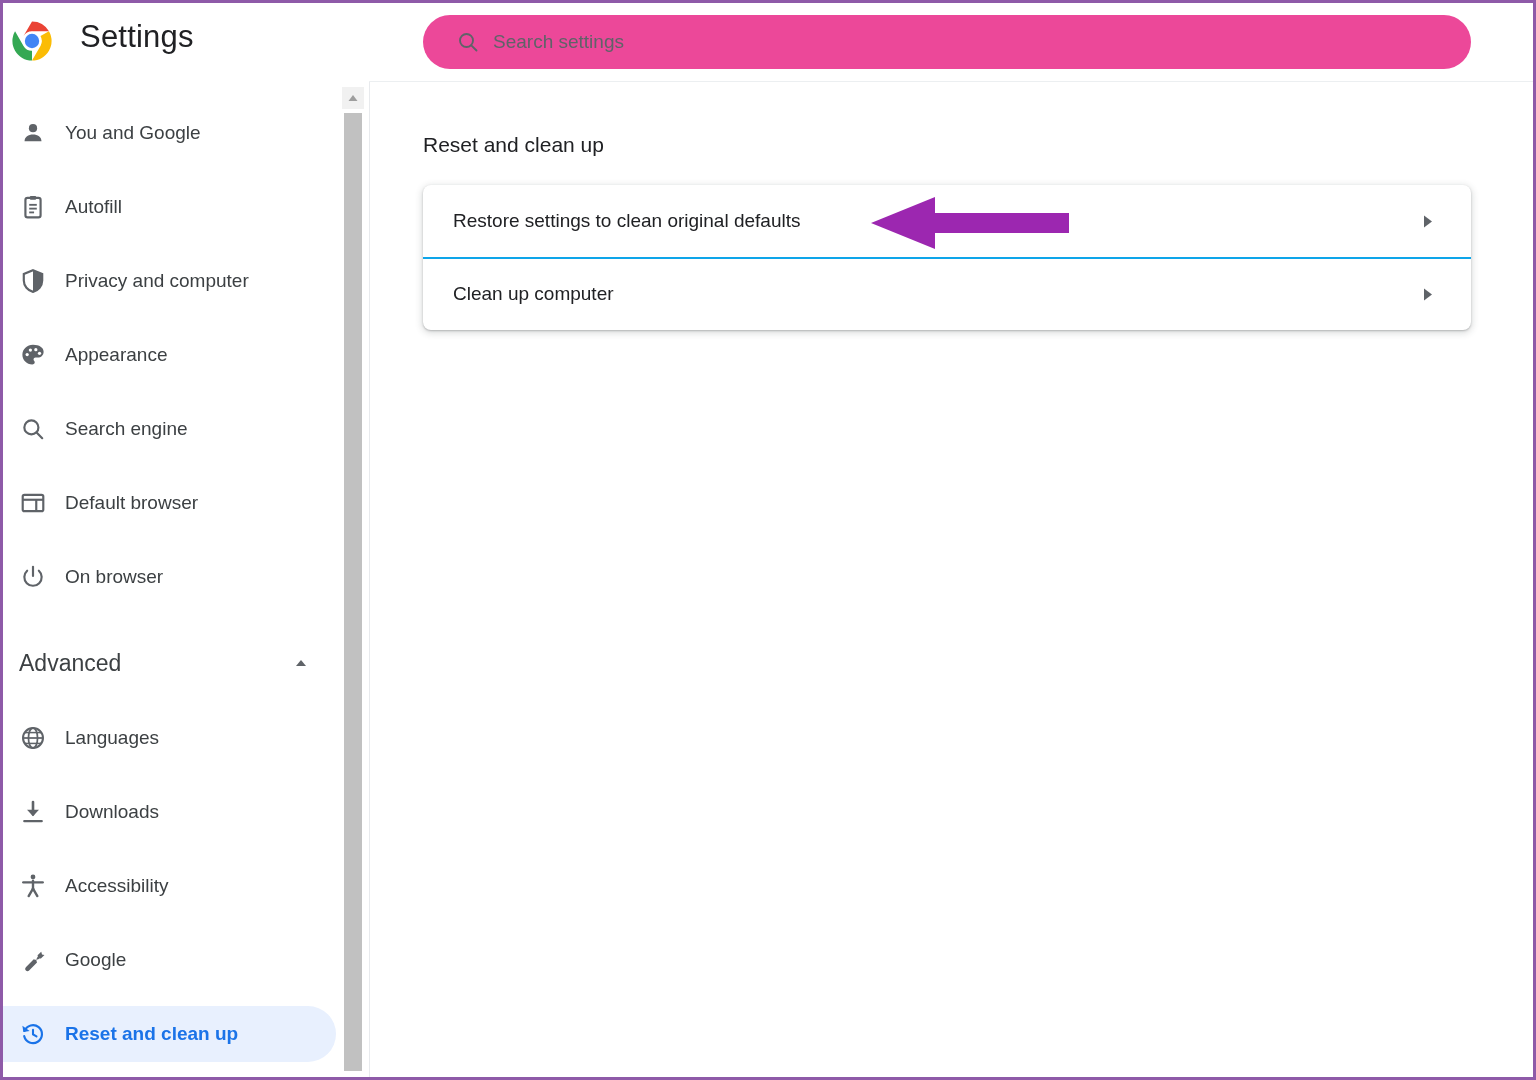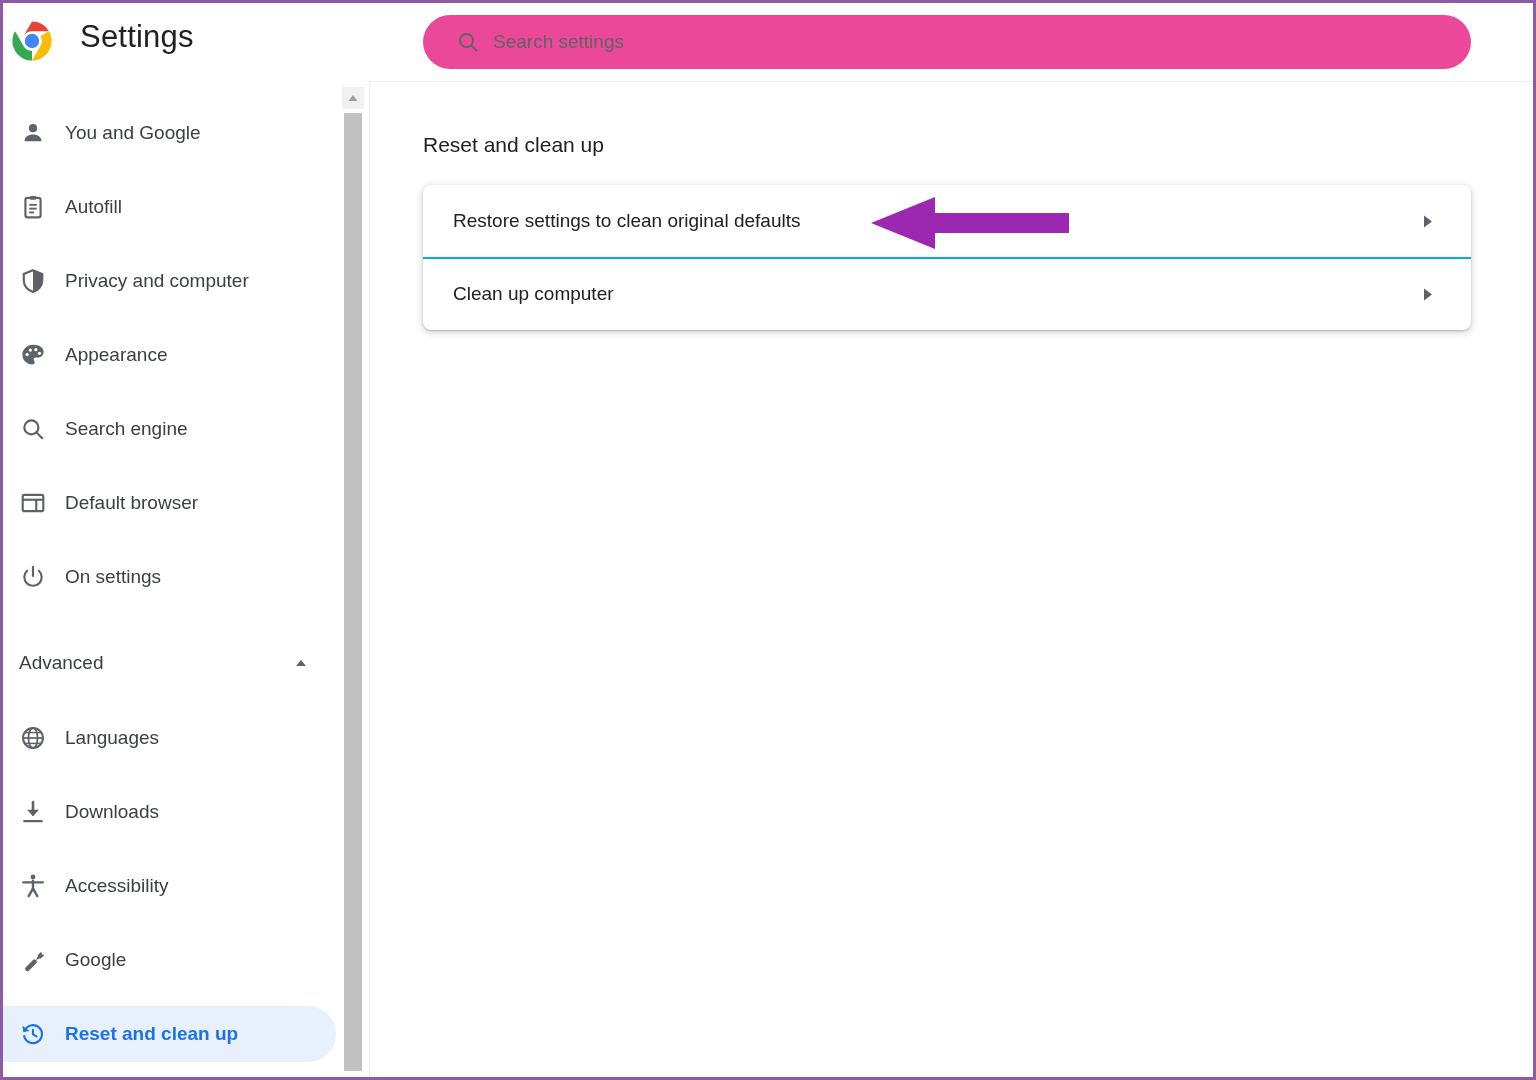--- a/index.html
+++ b/index.html
@@ -93,21 +93,21 @@
     left: 0;
     width: 333px;
     height: 56px;
     display: flex;
     align-items: center;
     cursor: pointer;
   }
   #advanced-label {
     position: absolute;
     left: 16px;
-    font-size: 19px;
+    font-size: 23px;
     color: #3c4043;
   }
   #advanced-chevron {
     position: absolute;
     left: 288px;
     width: 20px; height: 20px;
     display: flex; align-items: center; justify-content: center;
     color: #5f6368;
   }
 
@@ -323,21 +323,21 @@
           </span>
           <span class="nav-label">Default browser</span>
         </div>
         <div class="nav-item" style="top: 546px;">
           <span class="nav-icon">
             <svg width="26" height="26" viewBox="0 0 24 24">
               <path d="M6.6 6.2a8 8 0 1 0 10.8 0" fill="none" stroke="currentColor" stroke-width="2" stroke-linecap="round"></path>
               <line x1="12" y1="2.5" x2="12" y2="11" stroke="currentColor" stroke-width="2" stroke-linecap="round"></line>
             </svg>
           </span>
-          <span class="nav-label">On settings</span>
+          <span class="nav-label">On browser</span>
         </div>
       </div>
 
     <div id="advanced-header" style="top: 632px;">
       <div id="advanced-label">Advanced</div>
       <div id="advanced-chevron">
         <svg width="14" height="14" viewBox="0 0 14 14">
             <path d="M7 4 L12 10 L2 10 Z" fill="currentColor"></path>
           </svg>
       </div>

